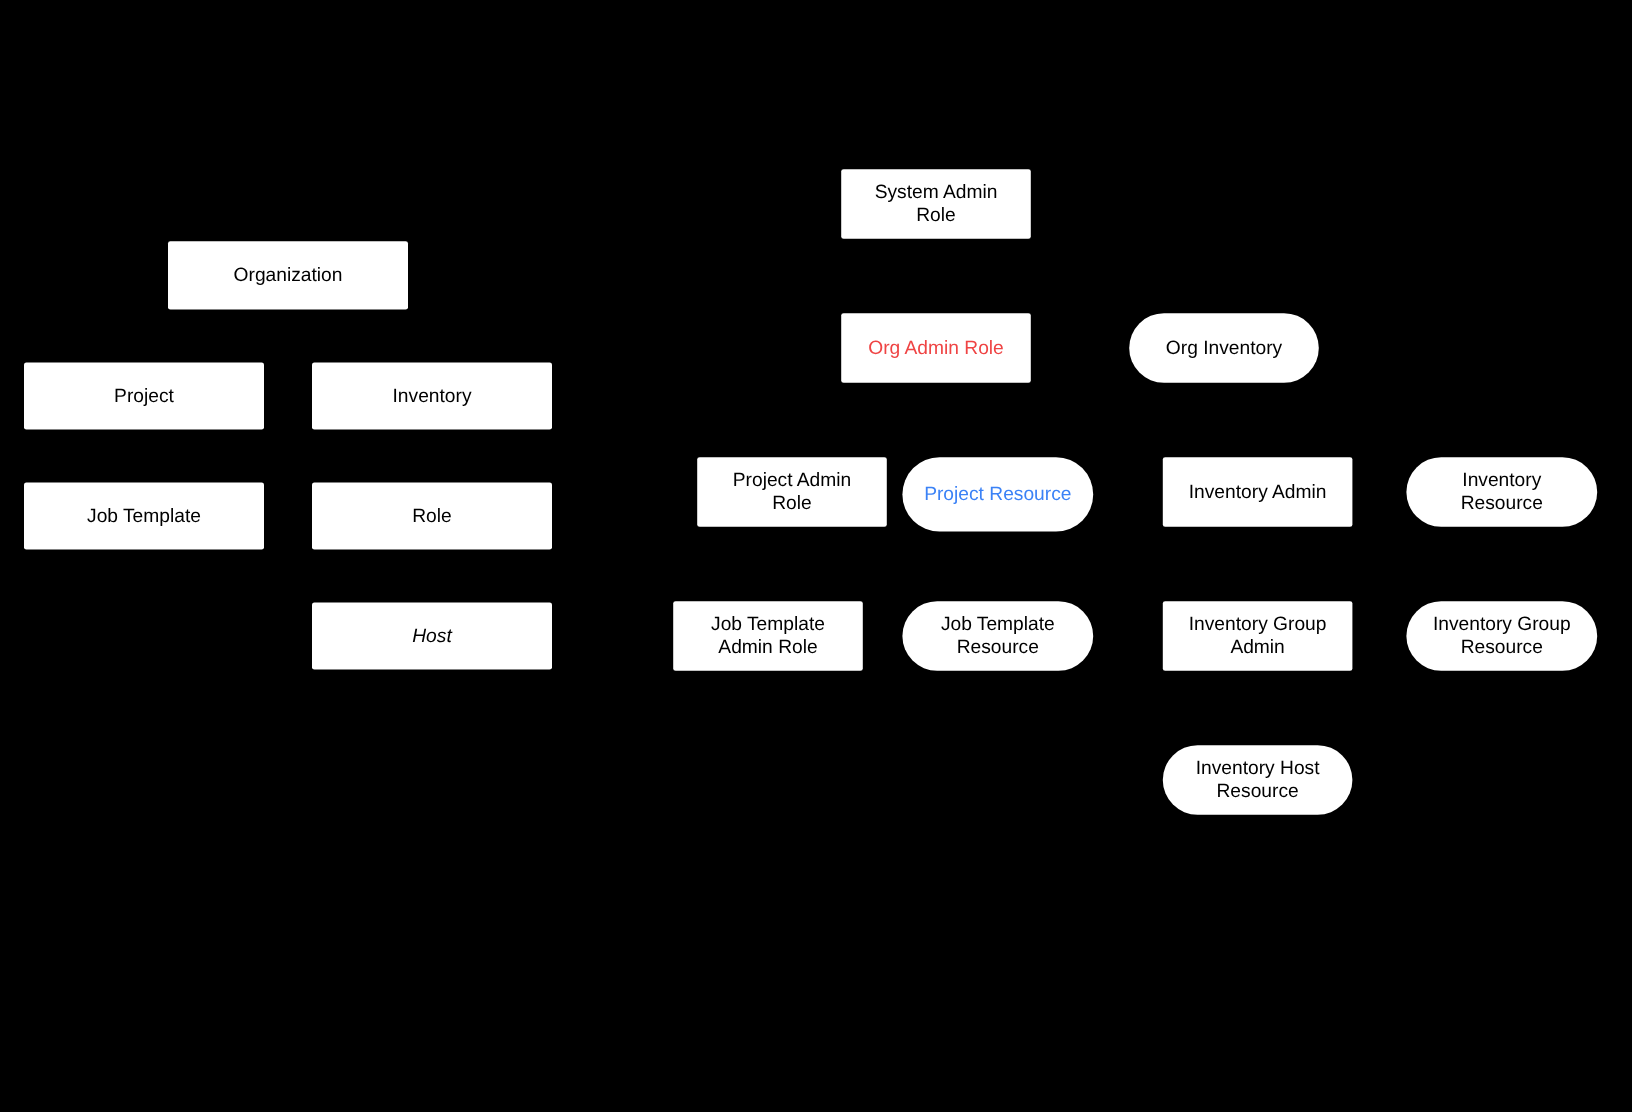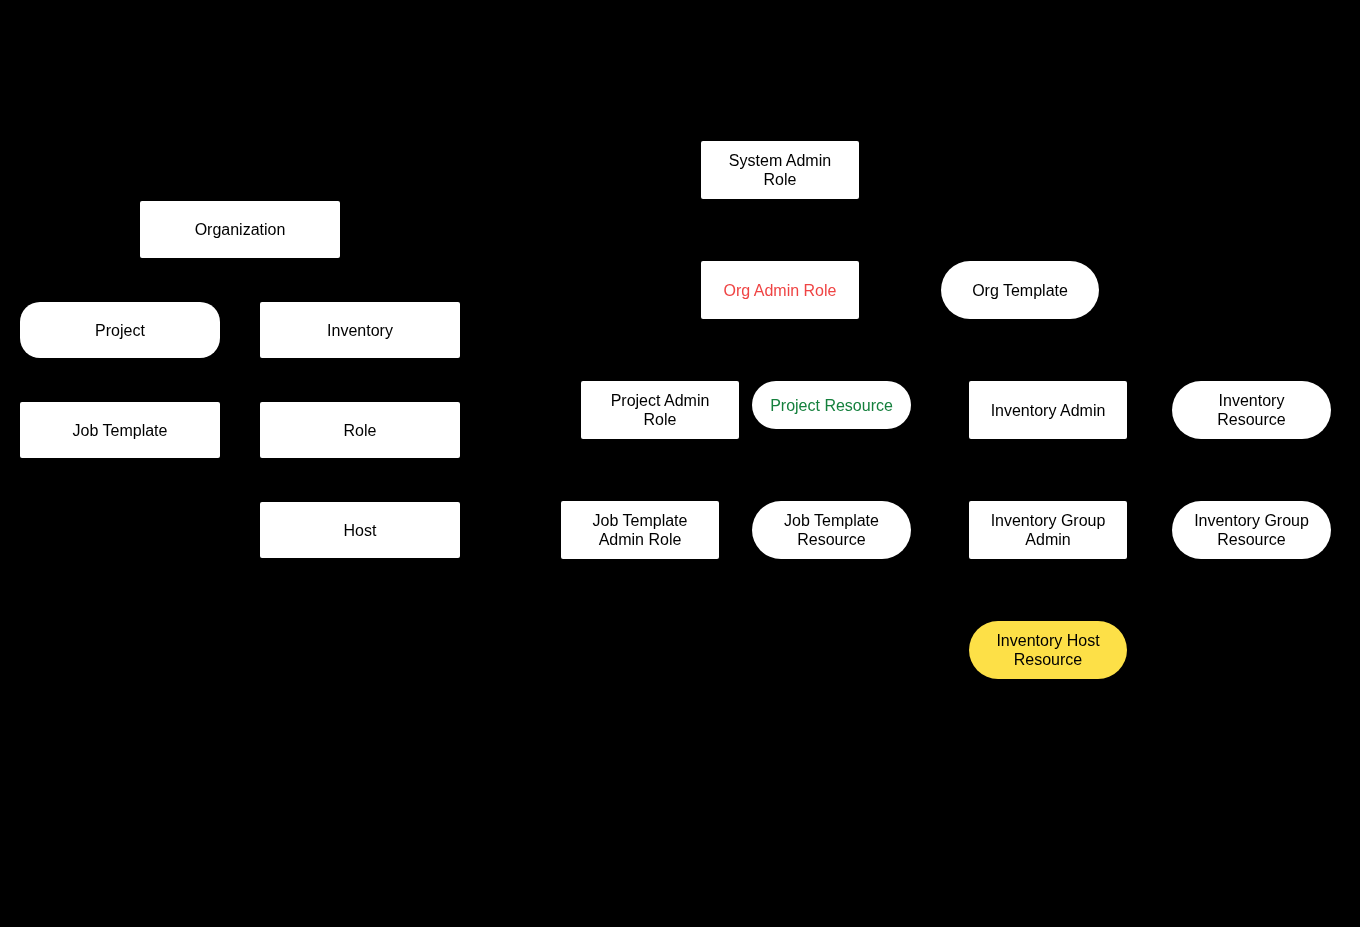--- a/index.html
+++ b/index.html
@@ -34,38 +34,38 @@
   }
   .node.pill {
     border-radius: 999px;
   }
 </style>
 </head>
 <body>
 
 <div id="canvas" style="background: rgb(0, 0, 0);">
     <div class="node rect" style="left: 140px; top: 201px; width: 200px; height: 57px; background: rgb(255, 255, 255); color: rgb(0, 0, 0);">Organization</div>
-    <div class="node rect" style="left: 20px; top: 302px; width: 200px; height: 56px; background: rgb(255, 255, 255); color: rgb(0, 0, 0); border-radius: 20px;">Project</div>
+    <div class="node rect" style="left: 20px; top: 302px; width: 200px; height: 56px; background: rgb(255, 255, 255); color: rgb(0, 0, 0);">Project</div>
     <div class="node rect" style="left: 260px; top: 302px; width: 200px; height: 56px; background: rgb(255, 255, 255); color: rgb(0, 0, 0);">Inventory</div>
     <div class="node rect" style="left: 20px; top: 402px; width: 200px; height: 56px; background: rgb(255, 255, 255); color: rgb(0, 0, 0);">Job Template</div>
     <div class="node rect" style="left: 260px; top: 402px; width: 200px; height: 56px; background: rgb(255, 255, 255); color: rgb(0, 0, 0);">Role</div>
-    <div class="node rect" style="left: 260px; top: 502px; width: 200px; height: 56px; background: rgb(255, 255, 255); color: rgb(0, 0, 0);">Host</div>
+    <div class="node rect" style="left: 260px; top: 502px; width: 200px; height: 56px; background: rgb(255, 255, 255); color: rgb(0, 0, 0); font-style: italic;">Host</div>
     <div class="node rect" style="left: 701px; top: 141px; width: 158px; height: 58px; background: rgb(255, 255, 255); color: rgb(0, 0, 0);">System Admin
 Role</div>
     <div class="node rect" style="left: 701px; top: 261px; width: 158px; height: 58px; background: rgb(255, 255, 255); color: #ef4444;">Org Admin Role</div>
-    <div class="node pill" style="left: 941px; top: 261px; width: 158px; height: 58px; background: rgb(255, 255, 255); color: rgb(0, 0, 0);">Org Template</div>
+    <div class="node pill" style="left: 941px; top: 261px; width: 158px; height: 58px; background: rgb(255, 255, 255); color: rgb(0, 0, 0);">Org Inventory</div>
     <div class="node rect" style="left: 561px; top: 381px; width: 158px; height: 58px; background: rgb(255, 255, 255); color: rgb(0, 0, 0); margin-left: 20px;">Project Admin
 Role</div>
-    <div class="node pill" style="left: 752px; top: 381px; width: 159px; height: 48px; background: rgb(255, 255, 255); color: #15803d;">Project Resource</div>
+    <div class="node pill" style="left: 752px; top: 381px; width: 159px; height: 62px; background: rgb(255, 255, 255); color: #3b82f6;">Project Resource</div>
     <div class="node rect" style="left: 969px; top: 381px; width: 158px; height: 58px; background: rgb(255, 255, 255); color: #000000;">Inventory Admin</div>
     <div class="node pill" style="left: 1172px; top: 381px; width: 159px; height: 58px; background: rgb(255, 255, 255); color: rgb(0, 0, 0);">Inventory
 Resource</div>
     <div class="node rect" style="left: 561px; top: 501px; width: 158px; height: 58px; background: rgb(255, 255, 255); color: rgb(0, 0, 0);">Job Template
 Admin Role</div>
     <div class="node pill" style="left: 752px; top: 501px; width: 159px; height: 58px; background: rgb(255, 255, 255); color: rgb(0, 0, 0);">Job Template
 Resource</div>
     <div class="node rect" style="left: 969px; top: 501px; width: 158px; height: 58px; background: rgb(255, 255, 255); color: rgb(0, 0, 0);">Inventory Group
 Admin</div>
     <div class="node pill" style="left: 1172px; top: 501px; width: 159px; height: 58px; background: rgb(255, 255, 255); color: rgb(0, 0, 0);">Inventory Group
 Resource</div>
-    <div class="node pill" style="left: 969px; top: 621px; width: 158px; height: 58px; background: #fde047; color: rgb(0, 0, 0);">Inventory Host
+    <div class="node pill" style="left: 969px; top: 621px; width: 158px; height: 58px; background: #ffffff; color: rgb(0, 0, 0);">Inventory Host
 Resource</div>
   </div>
 
 </body></html>

